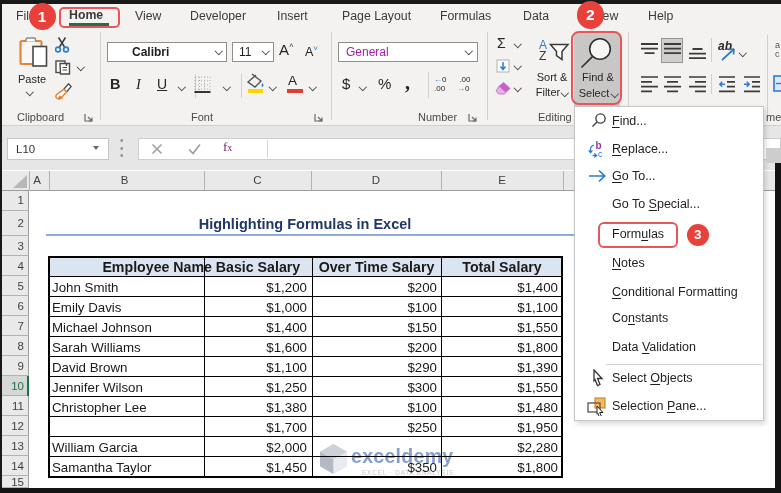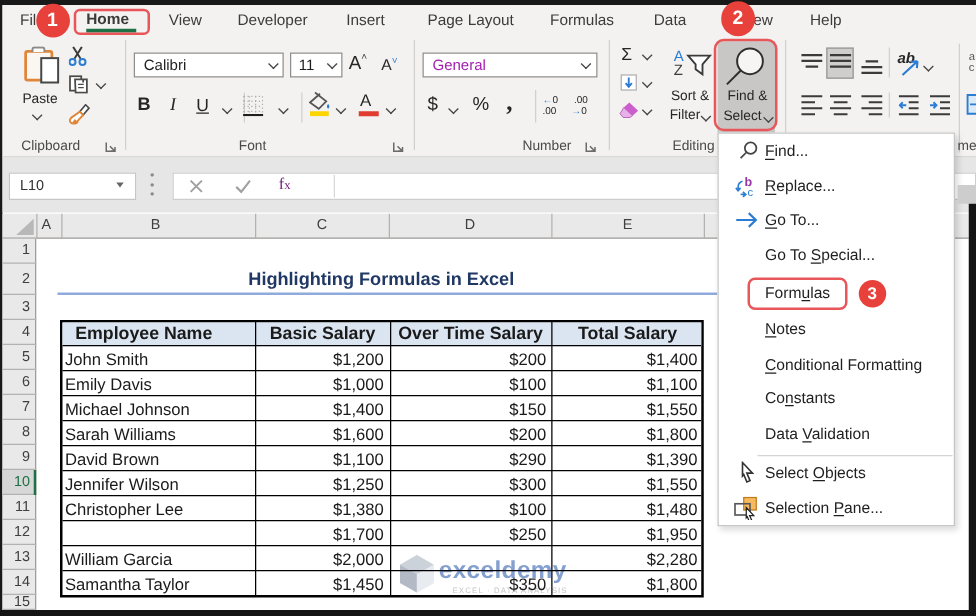--- a/index.html
+++ b/index.html
@@ -69,21 +69,21 @@
       <path d="M13.5 0.8 L16.2 3.5 L11.5 9 L8.8 6.3 Z" fill="#fff" stroke="#4a4a4a" stroke-width="1.3"></path>
       <path d="M8.8 6.3 L11.5 9 L6.5 14.5 Q4 17 1.5 15 Q-0.3 12.5 3.2 10.3 Z" fill="#fff" stroke="#e08639" stroke-width="1.5"></path>
       <path d="M4.8 12.2 L8 15.2 L5.5 16.5 L2.2 16 Z" fill="#e08639"></path>
     </svg>
     <div class="grouplabel" style="left:17px;top:83px;">Clipboard</div>
     <svg class="abs" style="left:84px;top:85px;" width="10" height="10" viewBox="0 0 10 10">
       <path d="M1 1 L1 8 L8 8" fill="none" stroke="#6a6a6a" stroke-width="1.2"></path>
       <path d="M4 4 L8 8 M8 4.5 L8 8 L4.5 8" fill="none" stroke="#6a6a6a" stroke-width="1.2"></path>
     </svg>
 
-    <div class="abs" style="left:107px;top:14px;width:120px;height:20px;background:#fff;border:1px solid #908e8c;font-size:12px;color:#1e1e1e;line-height:18px;padding-left:7px;">Calibri</div>
+    <div class="abs" style="left:107px;top:14px;width:120px;height:20px;background:#fff;border:1px solid #908e8c;font-size:12px;color:#1e1e1e;line-height:18px;padding-left:24px;font-weight:bold;">Calibri</div>
     <div class="abs caret" style="left:216px;top:20px;"></div>
     <div class="abs" style="left:232px;top:14px;width:42px;height:20px;background:#fff;border:1px solid #908e8c;font-size:12px;color:#1e1e1e;line-height:18px;padding-left:6px;">11</div>
     <div class="abs caret" style="left:263px;top:20px;"></div>
     <div class="abs" style="left:279px;top:13px;font-size:15px;color:#262626;">A<span style="font-size:8px;vertical-align:7px;color:#444;">˄</span></div>
     <div class="abs" style="left:305px;top:16px;font-size:12.5px;color:#262626;">A<span style="font-size:8px;vertical-align:5px;color:#2b7cd3;">˅</span></div>
 
     <div class="sep" style="left:194.5px;top:46px;height:24px;"></div>
     <div class="sep" style="left:241px;top:46px;height:24px;"></div>
     <div class="abs" style="left:110px;top:48px;font-size:14.5px;font-weight:bold;color:#262626;">B</div>
     <div class="abs" style="left:136px;top:48px;font-size:14.5px;font-style:italic;color:#262626;font-family:'Liberation Serif',serif;">I</div>
@@ -313,21 +313,21 @@
     <div class="abs" style="left:50px;top:296.4px;width:511px;height:1px;background:#000;"></div>
     <div class="abs" style="left:50px;top:316.4px;width:511px;height:1px;background:#000;"></div>
     <div class="abs" style="left:50px;top:336.4px;width:511px;height:1px;background:#000;"></div>
     <div class="abs" style="left:50px;top:356.4px;width:511px;height:1px;background:#000;"></div>
     <div class="abs" style="left:50px;top:376.4px;width:511px;height:1px;background:#000;"></div>
     <div class="abs" style="left:50px;top:396.4px;width:511px;height:1px;background:#000;"></div>
     <div class="abs" style="left:50px;top:416.4px;width:511px;height:1px;background:#000;"></div>
     <div class="abs" style="left:50px;top:436.4px;width:511px;height:1px;background:#000;"></div>
     <div class="abs" style="left:50px;top:456.4px;width:511px;height:1px;background:#000;"></div>
 
-    <div class="cell" style="left:38px;top:259px;width:154px;text-align:center;font-weight:bold;font-size:14.2px;">Employee Name</div>
+    <div class="cell" style="left:58px;top:259px;width:154px;text-align:right;font-weight:bold;font-size:14.2px;">Employee Name</div>
     <div class="cell" style="left:205px;top:259px;width:106px;text-align:center;font-weight:bold;font-size:14.2px;">Basic Salary</div>
     <div class="cell" style="left:312px;top:259px;width:129px;text-align:center;font-weight:bold;font-size:14.2px;">Over Time Salary</div>
     <div class="cell" style="left:442px;top:259px;width:120px;text-align:center;font-weight:bold;font-size:14.2px;">Total Salary</div>
 
     <div class="cell" style="left:52px;top:279.5px;">John Smith</div>
     <div class="cell" style="left:52px;top:299.5px;">Emily Davis</div>
     <div class="cell" style="left:52px;top:319.5px;">Michael Johnson</div>
     <div class="cell" style="left:52px;top:339.5px;">Sarah Williams</div>
     <div class="cell" style="left:52px;top:359.5px;">David Brown</div>
     <div class="cell" style="left:52px;top:379.5px;">Jennifer Wilson</div>

